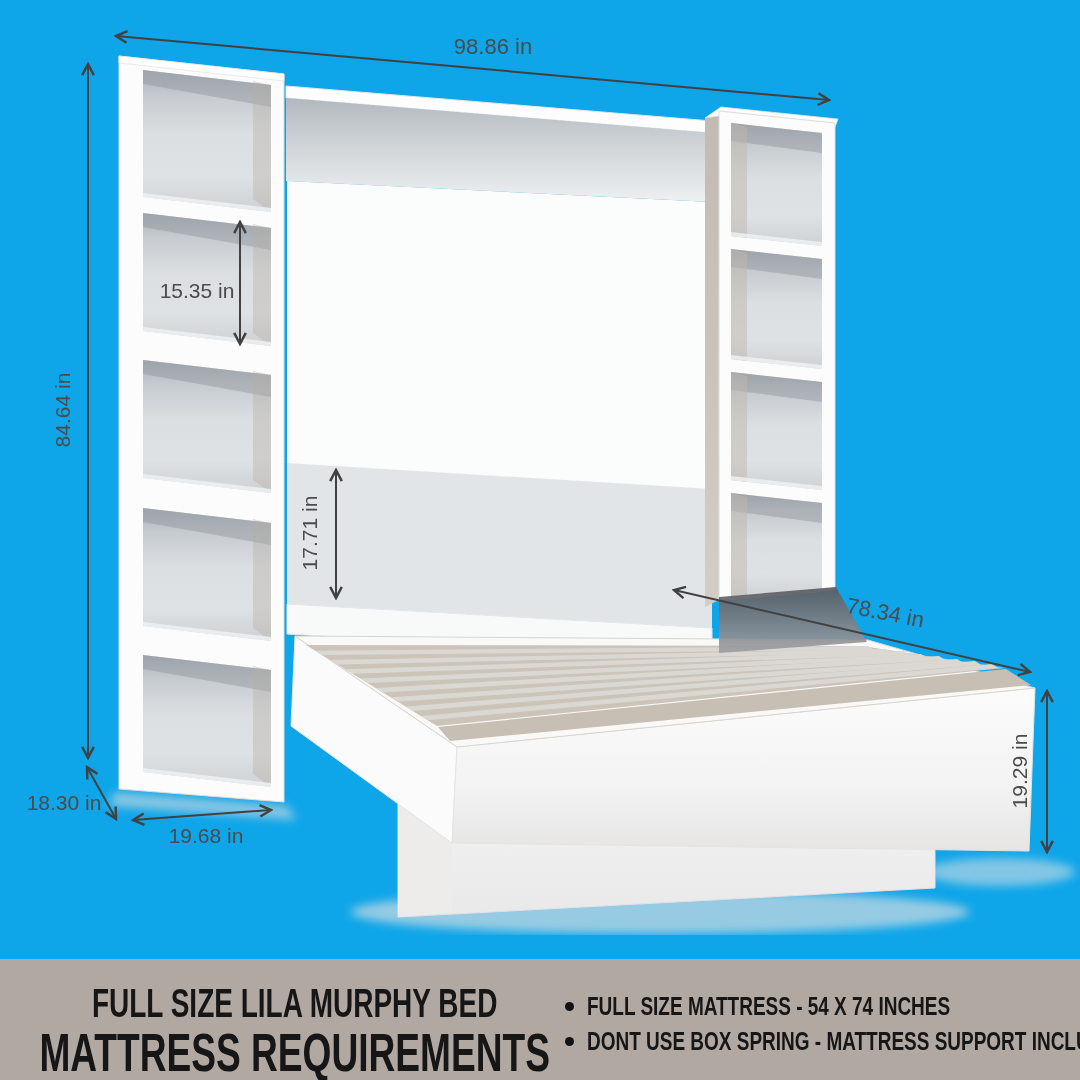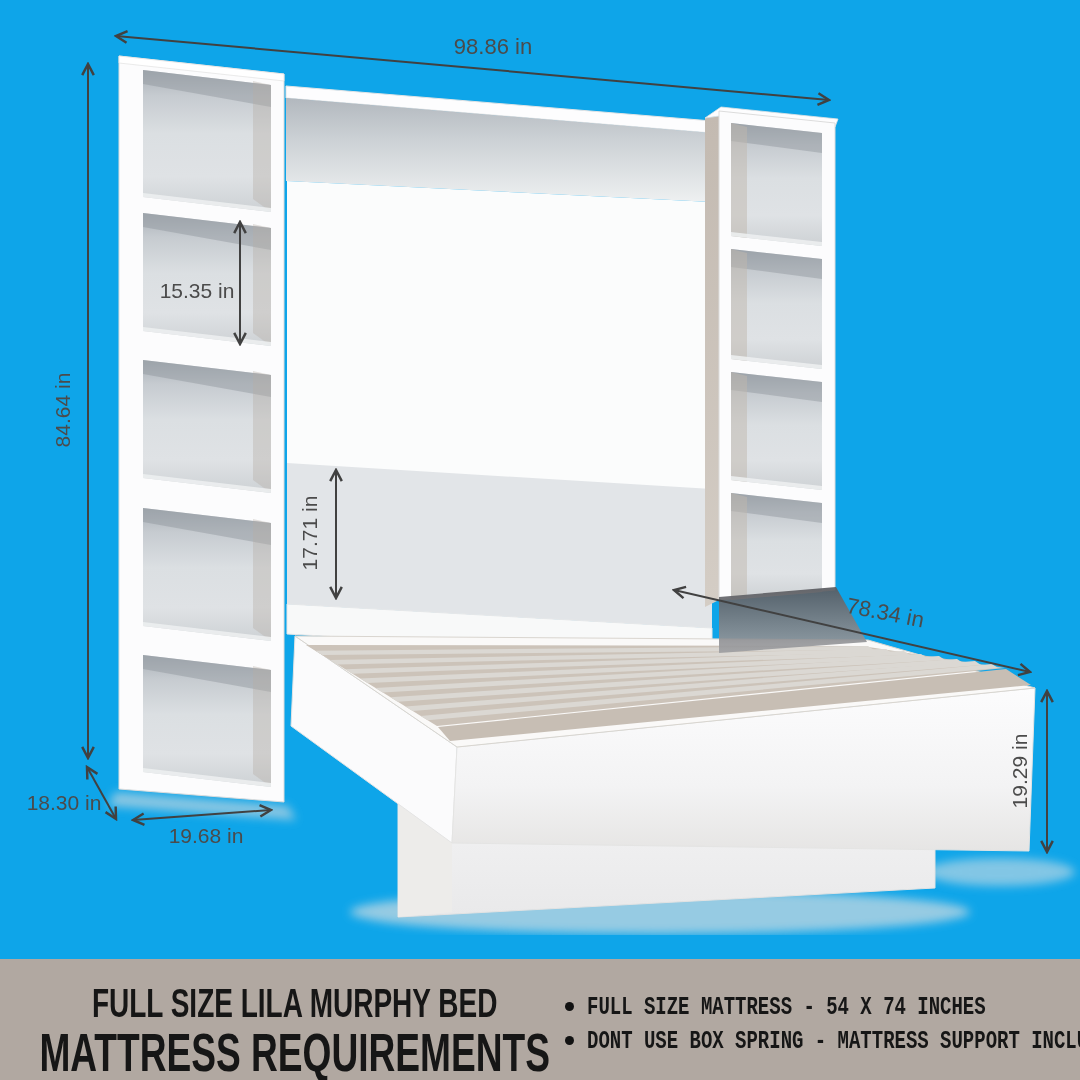--- a/index.html
+++ b/index.html
@@ -10,21 +10,21 @@
   .dim-big{font-size:22px;}
 
   .banner{position:absolute;left:0;top:959px;width:1080px;height:145px;background:#b1a8a1;
           display:flex;align-items:center;}
   .banner-left{width:51%;display:flex;flex-direction:column;justify-content:center;align-items:center;
                padding-left:38px;box-sizing:border-box;}
   .title-1{font-weight:700;font-size:40px;color:#161616;white-space:nowrap;line-height:1.05;
            transform:scaleX(0.70);transform-origin:50% 50%;letter-spacing:0;}
   .title-2{font-weight:700;font-size:53px;color:#161616;white-space:nowrap;line-height:1.08;
            transform:scaleX(0.70);transform-origin:50% 50%;}
-  .banner-right{list-style:none;margin:0;padding:0 10px 16px 14px;width:47%;box-sizing:border-box;font-family:Liberation Mono, monospace;}
+  .banner-right{list-style:none;margin:0;padding:0 10px 16px 14px;width:47%;box-sizing:border-box;}
   .banner-right li{display:flex;align-items:center;margin:4px 0;}
   .bullet-dot{width:9px;height:9px;border-radius:50%;background:#121212;margin-right:13px;flex:0 0 auto;}
   .bullet-text{font-weight:700;font-size:26px;color:#161616;white-space:nowrap;
                transform:scaleX(0.73);transform-origin:0 50%;}
 </style>
 </head>
 <body>
 
 <div class="stage">
 

